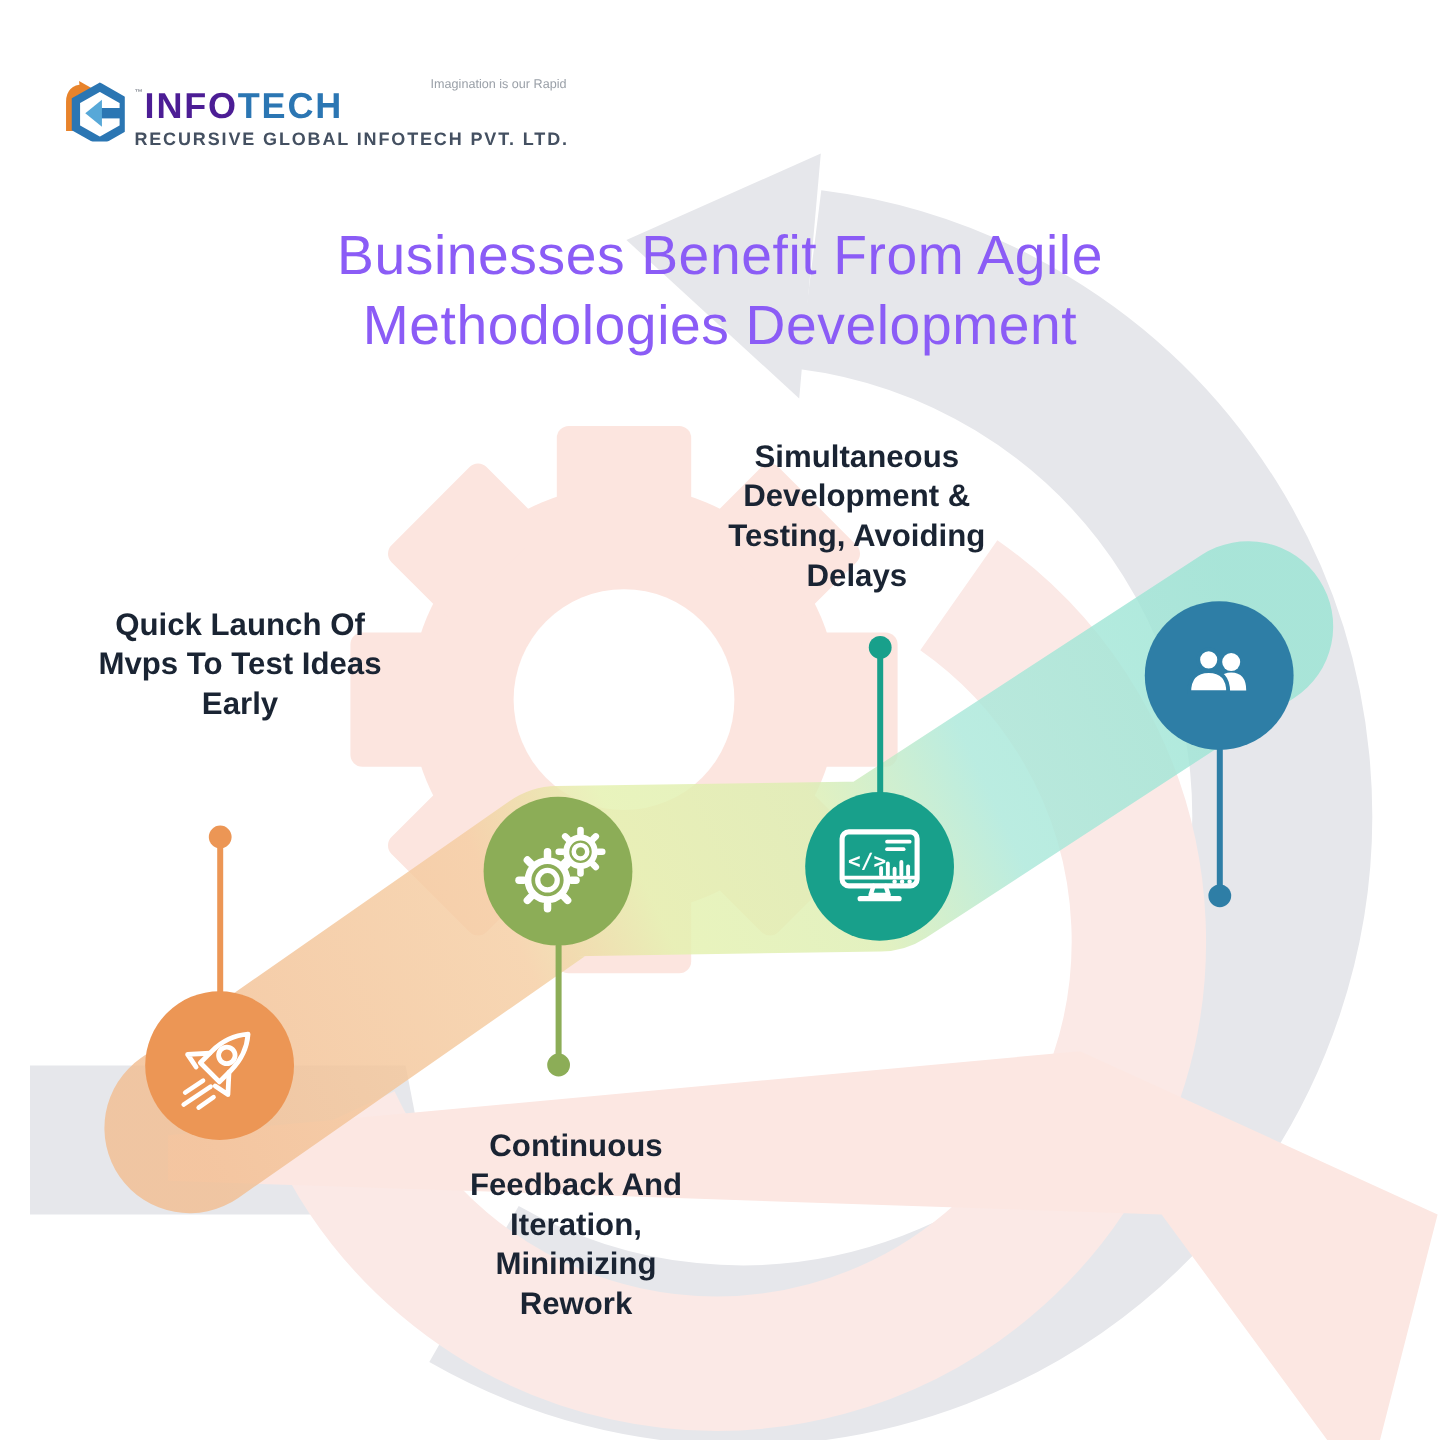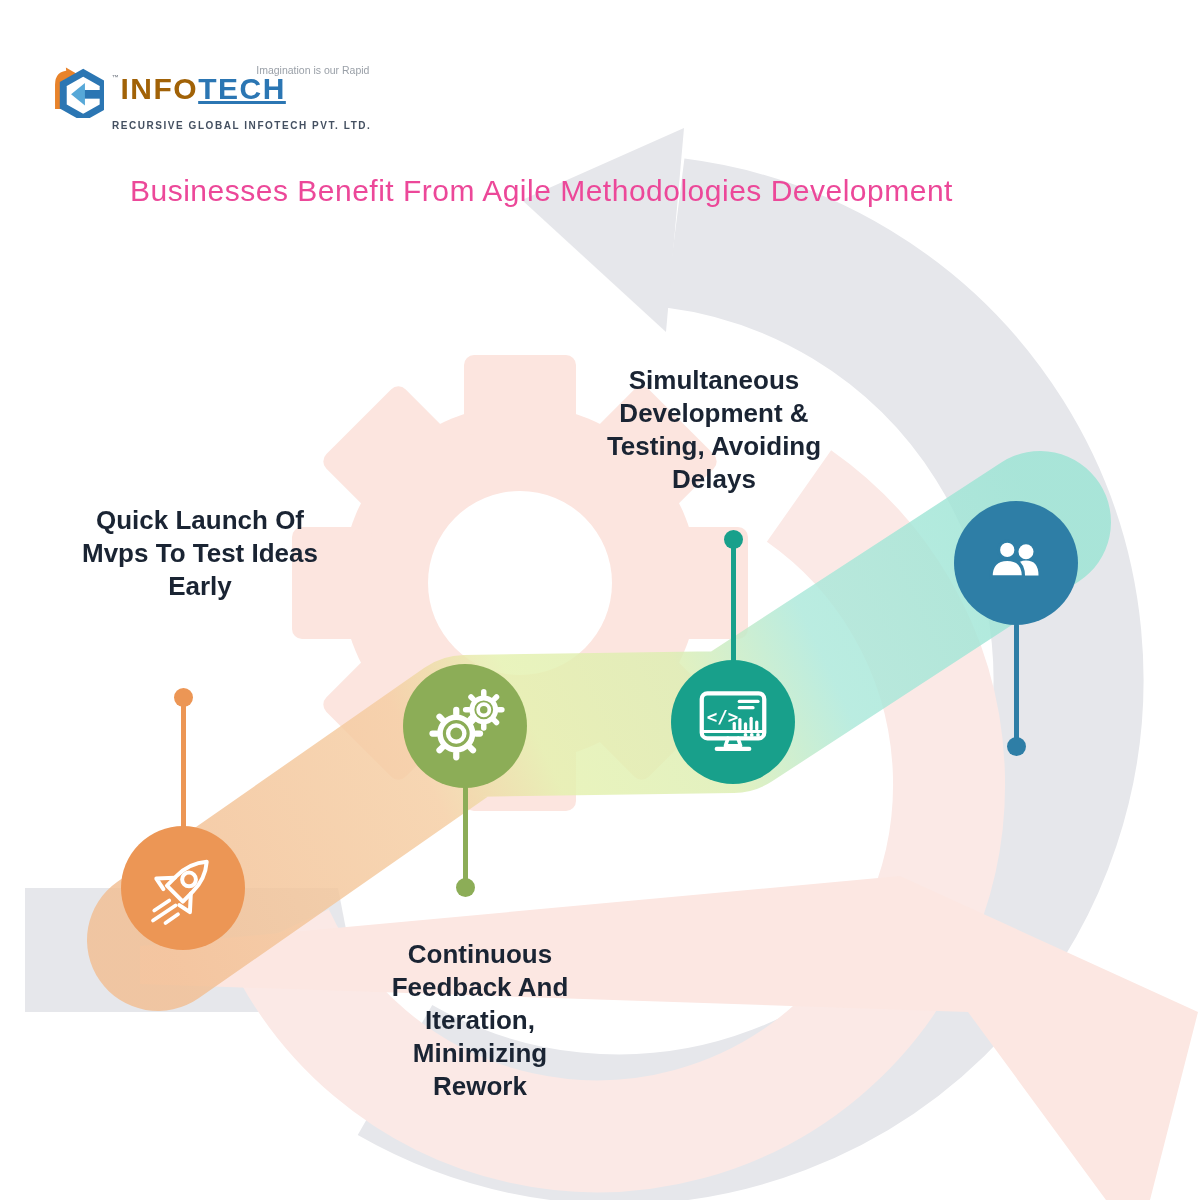--- a/index.html
+++ b/index.html
@@ -7,28 +7,28 @@
     position:relative;width:1200px;height:1200px;overflow:hidden;background:#ffffff;
     font-family:"Liberation Sans", sans-serif;color:#1A2433;
   }
   .bg-svg{position:absolute;left:0;top:0;width:1200px;height:1200px;z-index:0;}
   
   .logo{position:absolute;left:52px;top:62px;display:flex;align-items:flex-start;z-index:5;}
   .logo-mark{width:52px;height:56px;}
   .logo-text{position:relative;margin-left:8px;padding-top:12px;}
   .logo-tagline{position:absolute;right:2px;top:2px;font-size:10.5px;color:#9AA0A8;}
   .logo-main{font-size:30px;font-weight:bold;letter-spacing:1.5px;line-height:1;}
-  .logo-main .info{color:#a16207;}
-  .logo-main .tech{color:#2B76B3;text-decoration:underline;}
-  .logo-sub{font-size:10px;font-weight:bold;letter-spacing:1.55px;color:#445061;margin-top:16px;}
+  .logo-main .info{color:#4c1d95;}
+  .logo-main .tech{color:#2B76B3;}
+  .logo-sub{font-size:15px;font-weight:bold;letter-spacing:1.55px;color:#445061;margin-top:4px;}
   .logo-tm{font-size:7px;color:#8a8f98;vertical-align:top;}
   
   .title{
     position:absolute;left:130px;top:152px;width:940px;z-index:5;
-    font-size:30px;font-weight:500;color:#ec4899;line-height:1.28;
+    font-size:46px;font-weight:500;color:#8b5cf6;text-align:center;line-height:1.28;
     letter-spacing:0.5px;
   }
   
   .label{
     position:absolute;z-index:6;font-size:26px;font-weight:bold;color:#1A2433;
     text-align:center;white-space:pre-line;line-height:1.27;
   }
   .circle{
     position:absolute;width:124px;height:124px;border-radius:50%;z-index:6;
     display:flex;align-items:center;justify-content:center;

